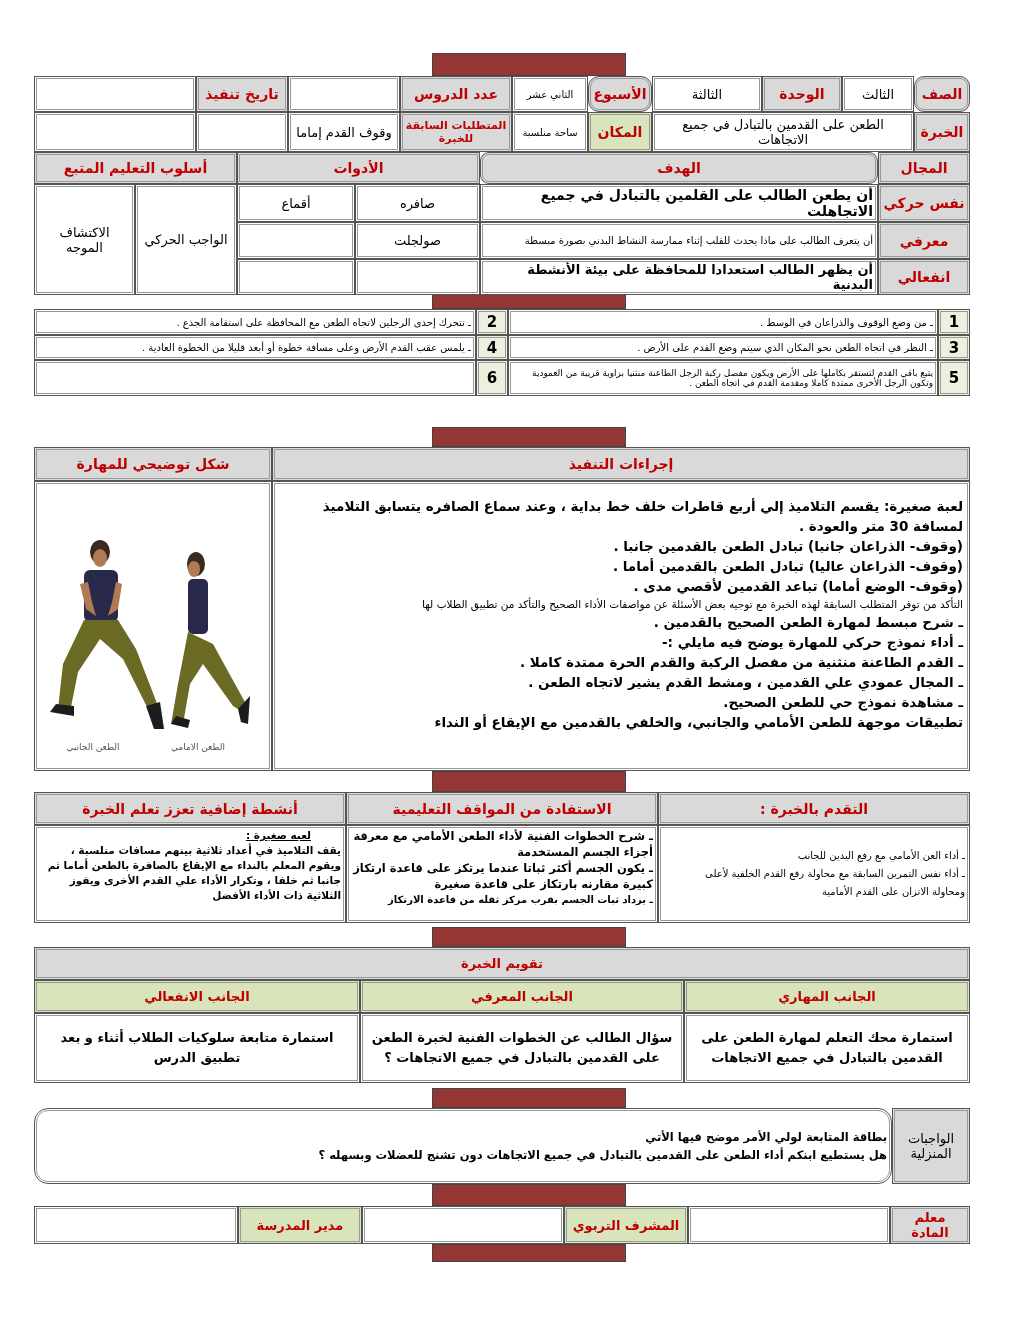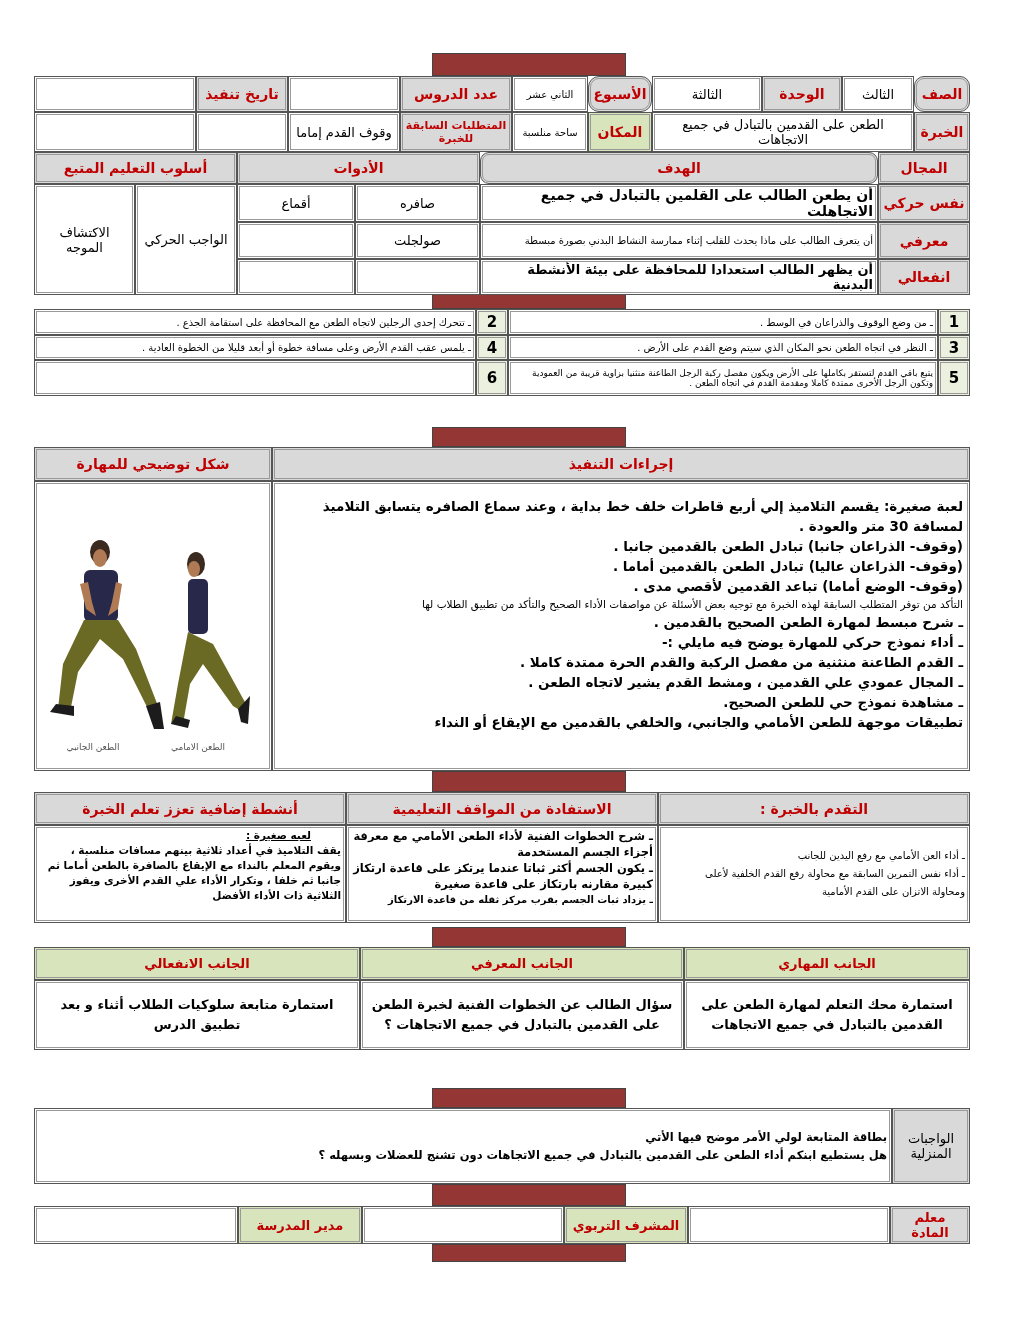--- a/index.html
+++ b/index.html
@@ -182,38 +182,41 @@
     <td class="val rt" style="font-size:10.5px;font-weight:bold;line-height:15px;vertical-align:top;">
       <div style="text-decoration:underline;padding-right:30px;">لعبه صغيرة :</div>
       <div>يقف التلاميذ في أعداد ثلاثية بينهم مسافات منلسبة ، ويقوم المعلم بالنداء مع الإيقاع بالصافرة بالطعن أماما ثم جانبا ثم خلفا ، وتكرار الأداء علي القدم الأخرى ويفوز الثلاثية ذات الأداء الأفضل</div>
     </td>
   </tr>
 </tbody>
   </table>
 
 <table style="left:34px;top:947px;width:936px;">
   <tbody>
+      <tr style="height:33px;">
+    <td class="lbl" colspan="3" style="font-size:13px;">تقويم الخبرة</td>
+  </tr>
   <tr style="height:33px;">
     <td class="lblg" style="width:286px;font-size:13px;">الجانب المهاري</td>
     <td class="lblg" style="width:324px;font-size:13px;">الجانب المعرفي</td>
     <td class="lblg" style="font-size:13px;">الجانب الانفعالي</td>
   </tr>
   <tr style="height:70px;">
     <td class="val md bold" style="line-height:20px;">استمارة محك التعلم لمهارة الطعن على القدمين بالتبادل في جميع الاتجاهات</td>
     <td class="val md bold" style="line-height:20px;">سؤال الطالب عن الخطوات الفنية لخبرة الطعن على القدمين بالتبادل في جميع الاتجاهات ؟</td>
     <td class="val md bold" style="line-height:20px;">استمارة متابعة سلوكيات  الطلاب أثناء و بعد تطبيق الدرس</td>
   </tr>
 </tbody>
   </table>
 
 <table style="left:34px;top:1108px;width:936px;">
   <tbody>
       <tr style="height:76px;">
     <td class="lbl" style="width:78px;color:#000;font-weight:normal;font-size:13px;">الواجبات المنزلية</td>
-    <td class="val rt" style="font-size:11.5px;font-weight:bold;line-height:18px;">
+    <td class="val rt" style="font-size:11.5px;font-weight:bold;line-height:18px;border-radius:14px;">
       <div>بطاقة المتابعة لولي الأمر موضح فيها الأتي</div>
       <div>هل يستطيع ابنكم أداء الطعن على القدمين بالتبادل في جميع الاتجاهات دون تشنج للعضلات وبسهله ؟</div>
     </td>
   </tr>
 </tbody>
   </table>
 
 <table style="left:34px;top:1206px;width:936px;">
   <tbody>
       <tr style="height:38px;">

